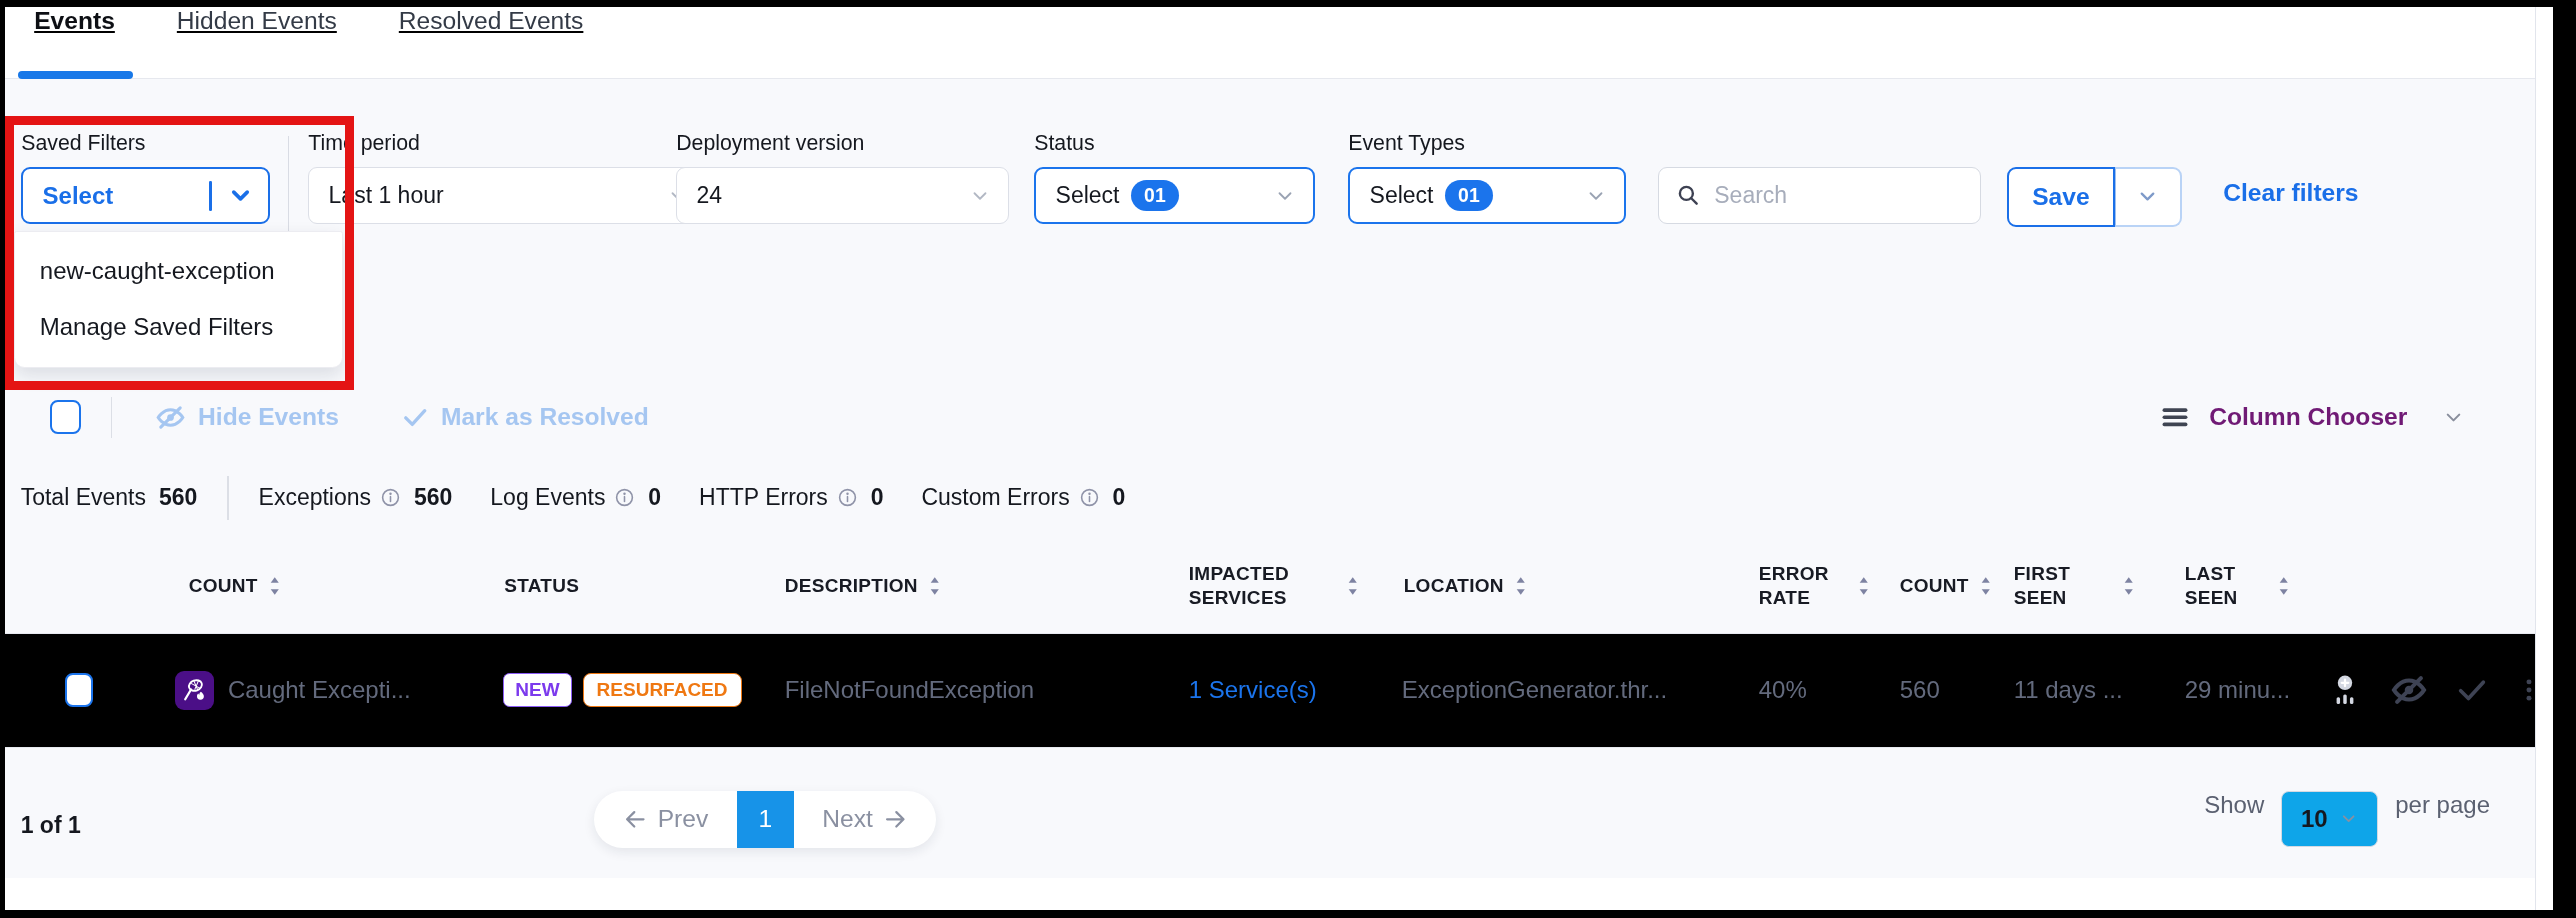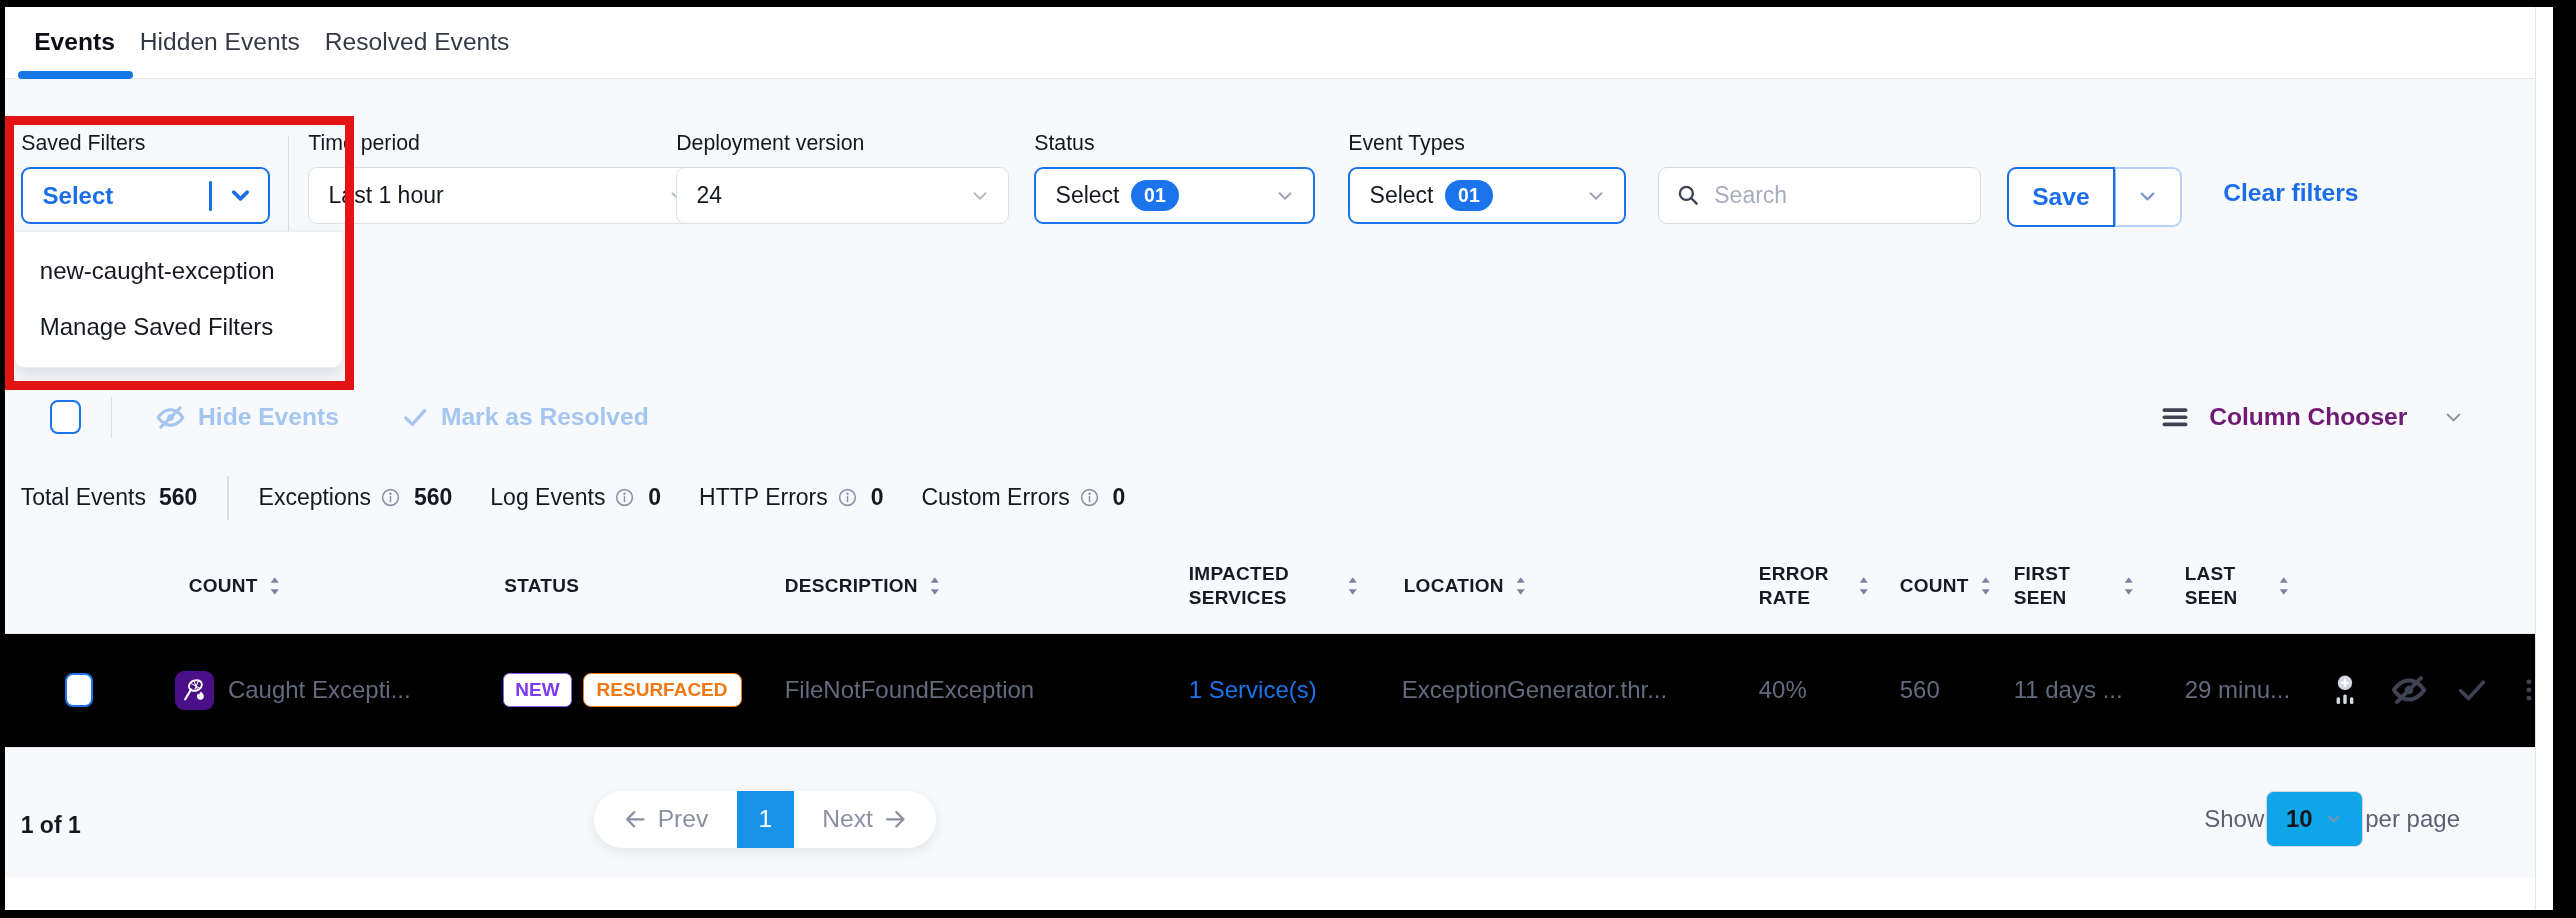--- a/index.html
+++ b/index.html
@@ -2,21 +2,21 @@
 <html style="font-size:10.4px"><head>
 <meta charset="utf-8">
 <style>
   html,body{margin:0;padding:0;background:#000;}
   .screen{position:relative;width:2576px;height:919px;background:#000;overflow:hidden;
           font-family:"Liberation Sans",sans-serif;}
   .app{position:absolute;left:5.2px;top:6.5px;width:2548px;height:903px;background:#f8f9fc;overflow:hidden;}
 
   
   .tabbar{position:absolute;left:0;top:0;width:100%;height:72px;background:#fff;
-          border-bottom:1.3px solid #e6e8ee;display:flex;align-items:center;padding-left:29px;box-sizing:border-box;gap:25px;}
+          border-bottom:1.3px solid #e6e8ee;display:flex;align-items:flex-start;padding-left:29px;box-sizing:border-box;gap:62px;text-decoration:underline;}
   .tab{font-size:24.6px;color:#333a46;font-weight:500;cursor:pointer;white-space:nowrap;}
   .tab.active{color:#0d0f14;font-weight:700;}
   .tab-underline{position:absolute;left:13px;top:64px;width:115px;height:8.4px;border-radius:4.5px;background:#1878e8;}
 
   
   .fgroup{position:absolute;top:124px;}
   .fgroup .flabel{font-size:21.3px;color:#15181f;font-weight:500;margin-bottom:11.6px;}
   .control{height:57px;background:#fff;border-radius:9px;display:flex;align-items:center;box-sizing:border-box;}
   .control.gray{border:1.9px solid #dcdfe7;}
   .control.blue{border:2.6px solid #1b74ec;}
@@ -100,21 +100,21 @@
   .icon-btn{display:flex;color:#3e4354;cursor:pointer;}
   .icon-btn.faded{color:#d4d8e2;cursor:default;}
 
   
   .page-info{position:absolute;left:15.5px;top:805px;font-size:23px;font-weight:600;color:#15181f;}
   .pagination{position:absolute;left:589px;top:784px;height:57px;background:#fff;border-radius:30px;
         box-shadow:0 3.9px 11.6px rgba(20,30,60,.09);display:flex;align-items:center;overflow:hidden;}
   .pg-btn{display:flex;align-items:center;gap:10.4px;color:#8a90a1;font-size:24.6px;padding:0 28.5px;cursor:pointer;height:100%;}
   .pg-current{width:57px;height:57px;background:#1793e8;color:#fff;font-size:24.6px;display:flex;
         align-items:center;justify-content:center;}
-  .show-group{position:absolute;left:2199px;top:784px;height:57px;display:flex;align-items:center;gap:2px;
+  .show-group{position:absolute;left:2199px;top:784px;height:57px;display:flex;gap:17px;
         font-size:24px;color:#5b6171;}
   .pp-select{width:97px;height:56px;border:1.9px solid #d5d9e2;border-radius:7.8px;background:#0ea5e9;display:flex;
         align-items:center;justify-content:center;gap:11.6px;box-sizing:border-box;cursor:pointer;}
   .pp-select .pp-val{color:#15181f;font-weight:600;}
 
   .bottom-strip{position:absolute;left:0;bottom:0;width:100%;height:32px;background:#fff;}
   .gutter{position:absolute;right:0;top:0;bottom:0;width:17px;background:#fff;border-left:1.3px solid #e2e5ec;z-index:6;}
 </style>
 </head>
 <body>

